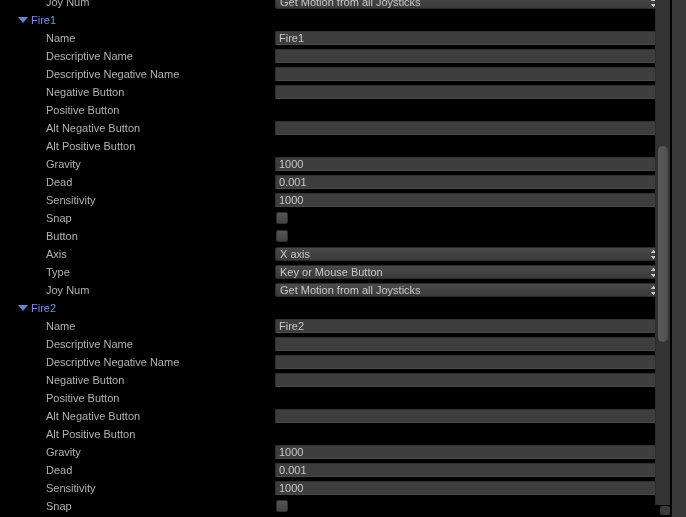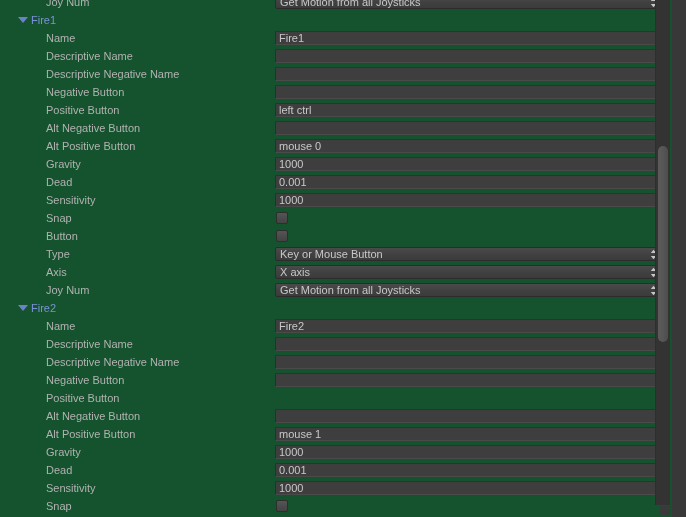--- a/index.html
+++ b/index.html
@@ -16,21 +16,21 @@
     font-size: 11px;
     color: #b4b4b4;
     -webkit-font-smoothing: antialiased;
   }
 
   
   #inspector {
     position: relative;
     width: 672px;
     height: 517px;
-    background: #14532d;
+    background: #000000;
     overflow: hidden;
   }
 
   
   #scroll-viewport {
     position: absolute;
     left: 0;
     top: 0;
     width: 669px;
     height: 517px;
@@ -219,65 +219,63 @@
         <div class="row">
           <span class="row-label">Descriptive Negative Name</span>
           <div class="field"></div>
         </div>
         <div class="row">
           <span class="row-label">Negative Button</span>
           <div class="field"></div>
         </div>
         <div class="row">
           <span class="row-label">Positive Button</span>
-          <div class="field">left ctrl</div>
         </div>
         <div class="row">
           <span class="row-label">Alt Negative Button</span>
           <div class="field"></div>
         </div>
         <div class="row">
           <span class="row-label">Alt Positive Button</span>
-          <div class="field">mouse 0</div>
         </div>
         <div class="row">
           <span class="row-label">Gravity</span>
           <div class="field">1000</div>
         </div>
         <div class="row">
           <span class="row-label">Dead</span>
           <div class="field">0.001</div>
         </div>
         <div class="row">
           <span class="row-label">Sensitivity</span>
           <div class="field">1000</div>
         </div>
         <div class="row">
           <span class="row-label">Snap</span>
           <div class="checkbox"></div>
         </div>
         <div class="row">
           <span class="row-label">Button</span>
           <div class="checkbox"></div>
+        </div>
+        <div class="row">
+          <span class="row-label">Axis</span>
+          <div class="popup"><span>X axis</span><span class="updown"><svg viewBox="0 0 9 11" width="9" height="11" xmlns="http://www.w3.org/2000/svg">
+                <path d="M4.5 0.8 L7.2 4.0 L1.8 4.0 Z" fill="#c6c6c6"></path>
+                <path d="M4.5 10.2 L1.8 7.0 L7.2 7.0 Z" fill="#c6c6c6"></path>
+              </svg></span></div>
         </div>
         <div class="row">
           <span class="row-label">Type</span>
           <div class="popup"><span>Key or Mouse Button</span><span class="updown"><svg viewBox="0 0 9 11" width="9" height="11" xmlns="http://www.w3.org/2000/svg">
                 <path d="M4.5 0.8 L7.2 4.0 L1.8 4.0 Z" fill="#c6c6c6"></path>
                 <path d="M4.5 10.2 L1.8 7.0 L7.2 7.0 Z" fill="#c6c6c6"></path>
               </svg></span></div>
         </div>
         <div class="row">
-          <span class="row-label">Axis</span>
-          <div class="popup"><span>X axis</span><span class="updown"><svg viewBox="0 0 9 11" width="9" height="11" xmlns="http://www.w3.org/2000/svg">
-                <path d="M4.5 0.8 L7.2 4.0 L1.8 4.0 Z" fill="#c6c6c6"></path>
-                <path d="M4.5 10.2 L1.8 7.0 L7.2 7.0 Z" fill="#c6c6c6"></path>
-              </svg></span></div>
-        </div>
-        <div class="row">
           <span class="row-label">Joy Num</span>
           <div class="popup"><span>Get Motion from all Joysticks</span><span class="updown"><svg viewBox="0 0 9 11" width="9" height="11" xmlns="http://www.w3.org/2000/svg">
                 <path d="M4.5 0.8 L7.2 4.0 L1.8 4.0 Z" fill="#c6c6c6"></path>
                 <path d="M4.5 10.2 L1.8 7.0 L7.2 7.0 Z" fill="#c6c6c6"></path>
               </svg></span></div>
         </div>
         <div class="foldout">
           <span class="tri"></span>
           <span class="fold-label">Fire2</span>
         </div>
@@ -299,21 +297,20 @@
         </div>
         <div class="row">
           <span class="row-label">Positive Button</span>
         </div>
         <div class="row">
           <span class="row-label">Alt Negative Button</span>
           <div class="field"></div>
         </div>
         <div class="row">
           <span class="row-label">Alt Positive Button</span>
-          <div class="field">mouse 1</div>
         </div>
         <div class="row">
           <span class="row-label">Gravity</span>
           <div class="field">1000</div>
         </div>
         <div class="row">
           <span class="row-label">Dead</span>
           <div class="field">0.001</div>
         </div>
         <div class="row">

